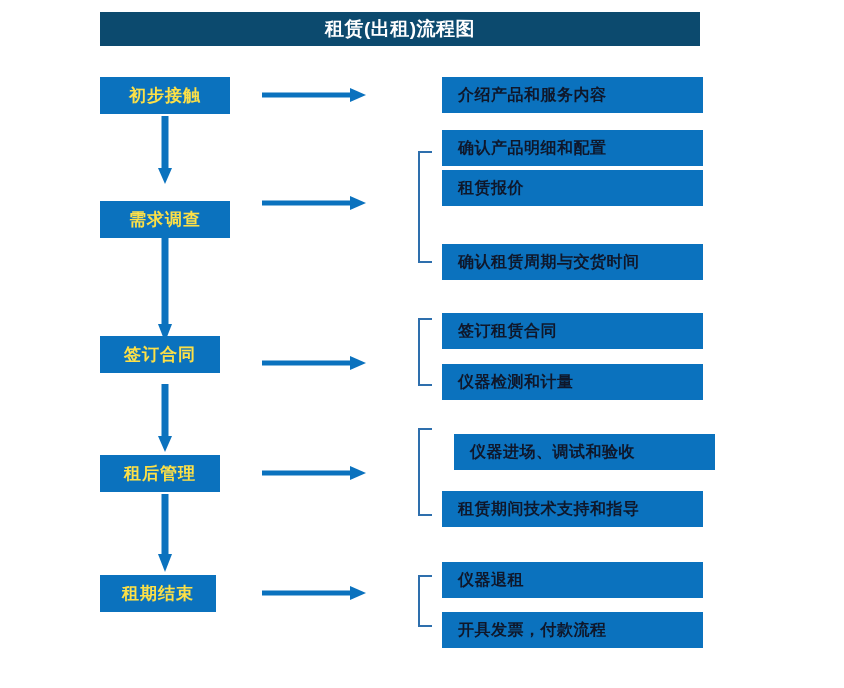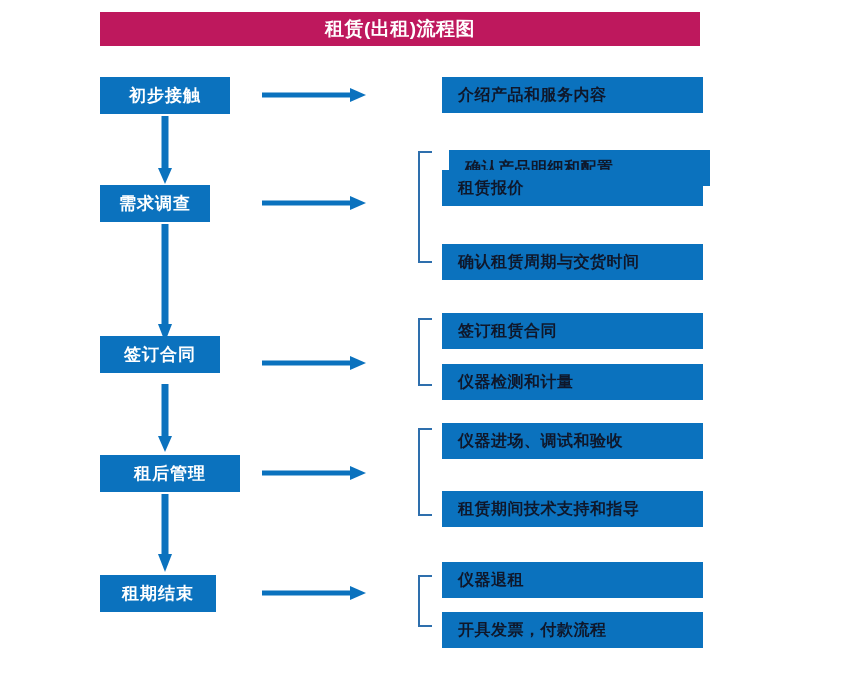--- a/index.html
+++ b/index.html
@@ -20,36 +20,36 @@
     height: 688px;
   }
 
   
   .title-bar {
     position: absolute;
     left: 100px;
     top: 12px;
     width: 600px;
     height: 34px;
-    background: #be185d;
+    background: #0c4a6e;
     color: #ffffff;
     font-size: 19px;
     font-weight: bold;
     display: flex;
     align-items: center;
     justify-content: center;
     letter-spacing: 0.5px;
   }
 
   
   .stage-box {
     position: absolute;
     height: 37px;
     background: #0b72be;
-    color: #ffffff;
+    color: #fde047;
     font-size: 17px;
     font-weight: bold;
     display: flex;
     align-items: center;
     justify-content: center;
     letter-spacing: 1px;
   }
 
   
   .detail-box {
@@ -94,25 +94,25 @@
 </style>
 </head>
 <body>
 
 <div id="canvas">
 
   <div class="title-bar">租赁(出租)流程图</div>
 
   <div class="stage-box" style="left:100px; top:77px; width:130px;">初步接触</div>
 
-  <div class="stage-box" style="left:100px; top:185px; width:110px;font-family:Liberation Serif, serif;">需求调查</div>
+  <div class="stage-box" style="left:100px; top:201px; width:130px;font-family:Liberation Serif, serif;">需求调查</div>
 
   <div class="stage-box" style="left:100px; top:336px; width:120px;">签订合同</div>
 
-  <div class="stage-box" style="left:100px; top:455px; width:140px;">租后管理</div>
+  <div class="stage-box" style="left:100px; top:455px; width:120px;">租后管理</div>
 
   <div class="stage-box" style="left:100px; top:575px; width:116px;">租期结束</div>
 
   <svg class="arrow-v" style="left:156px; top:116px; height:70px;" viewBox="0 0 18 70">
     <path d="M9 0 L9 56" stroke="#0b72be" stroke-width="7" fill="none"></path>
     <path d="M2 52 L16 52 L9 68 Z" fill="#0b72be"></path>
   </svg>
 
   <svg class="arrow-v" style="left:156px; top:224px; height:120px;" viewBox="0 0 18 120">
     <path d="M9 0 L9 104" stroke="#0b72be" stroke-width="7" fill="none"></path>
@@ -157,31 +157,31 @@
   <div class="bracket" style="left:418px; top:151px; height:112px;"></div>
 
   <div class="bracket" style="left:418px; top:318px; height:68px;"></div>
 
   <div class="bracket" style="left:418px; top:428px; height:88px;"></div>
 
   <div class="bracket" style="left:418px; top:575px; height:52px;"></div>
 
   <div class="detail-box" style="top:77px;">介绍产品和服务内容</div>
 
-  <div class="detail-box" style="top:150px;margin-left:7px;">确认产品明细和配置</div>
+  <div class="detail-box" style="top:130px;">确认产品明细和配置</div>
 
   <div class="detail-box" style="top:170px;text-align:center;">租赁报价</div>
 
   <div class="detail-box" style="top:244px;">确认租赁周期与交货时间</div>
 
   <div class="detail-box" style="top:313px;">签订租赁合同</div>
 
   <div class="detail-box" style="top:364px;">仪器检测和计量</div>
 
-  <div class="detail-box" style="top:423px;">仪器进场、调试和验收</div>
+  <div class="detail-box" style="top:434px;margin-left:12px;">仪器进场、调试和验收</div>
 
   <div class="detail-box" style="top:491px;font-family:Liberation Serif, serif;">租赁期间技术支持和指导</div>
 
   <div class="detail-box" style="top:562px;">仪器退租</div>
 
   <div class="detail-box" style="top:612px;">开具发票，付款流程</div>
 
 </div>
 
 </body></html>

